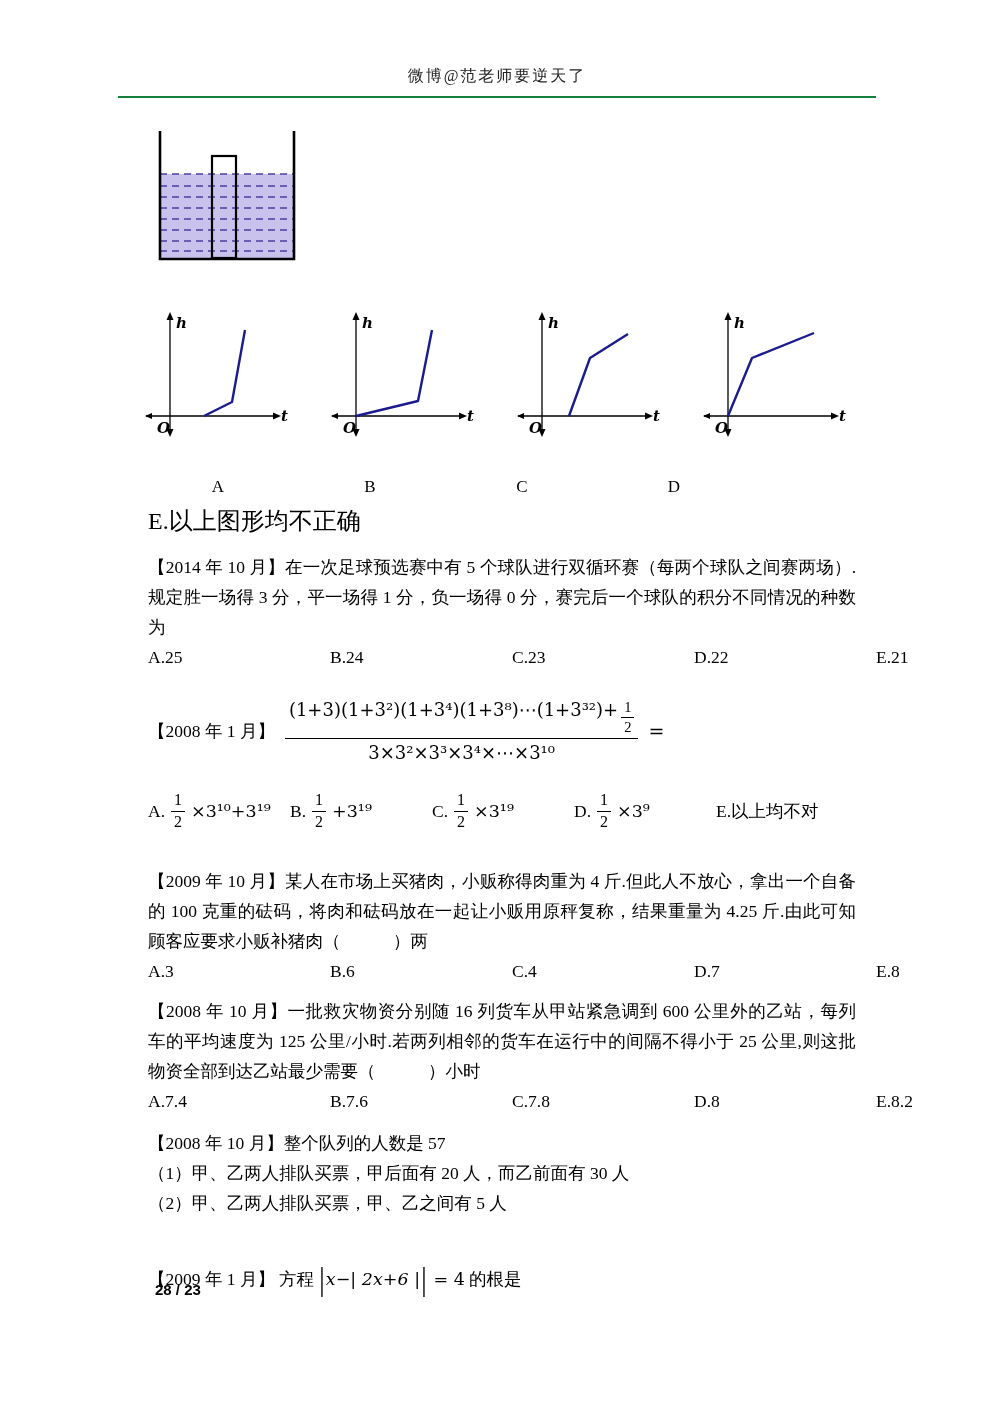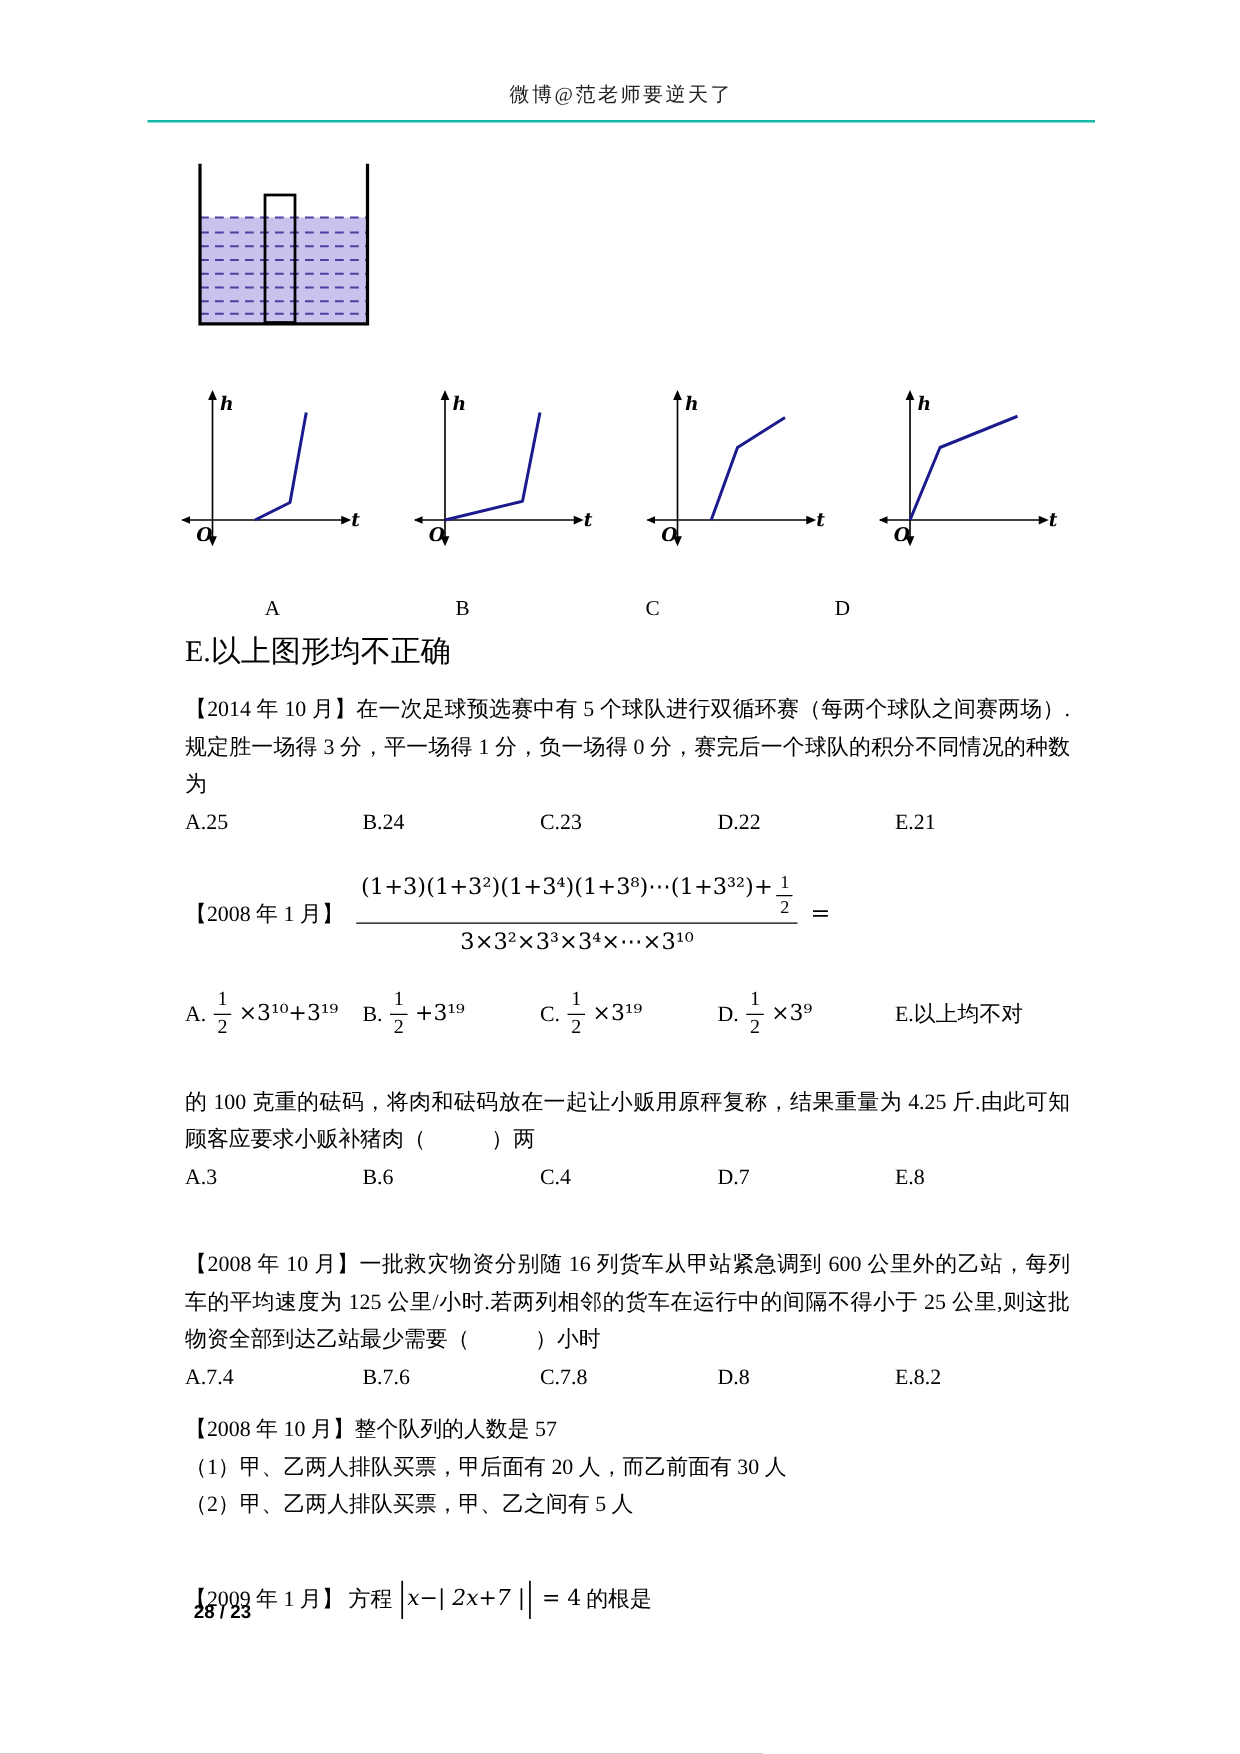--- a/index.html
+++ b/index.html
@@ -6,21 +6,21 @@
   #page{
     position:relative; width:992px; height:1403px; margin:0 auto;
     background:#ffffff; overflow:hidden;
     font-family:"Liberation Serif","DejaVu Serif",serif;
     color:#000; font-size:17.5px;
   }
   
   .header{
     position:absolute; top:66px; left:118px; width:758px;
     text-align:center; font-size:16px; letter-spacing:2px;
-    padding-bottom:9px; border-bottom:2px solid #14b8a6; color:#222;
+    padding-bottom:9px; border-bottom:2px solid #15803d; color:#222;
   }
   
   .waterfig{position:absolute; top:128px; left:156px;}
   
   .graphrow{
     position:absolute; top:304px; left:142px; width:710px;
     display:flex; justify-content:space-between;
   }
   .graphrow svg text{
     font-family:"DejaVu Serif",serif; font-style:italic; font-weight:600; font-size:15px;
@@ -31,21 +31,21 @@
   
   .graphlabels{
     position:absolute; top:477px; left:142px; width:710px; display:flex;
   }
   .graphlabels span{width:152px; text-align:center; font-size:17px;}
   .eline{position:absolute; top:505px; left:148px; font-size:24px;}
   
   .problem{position:absolute; left:148px; width:708px;}
   .line{height:30px; line-height:30px; white-space:nowrap;}
   .just{white-space:normal; text-align:justify; text-align-last:justify; height:30px; line-height:30px; overflow:hidden;}
-  .optrow{display:flex; height:30px; line-height:30px; margin-top:0;}
+  .optrow{display:flex; height:30px; line-height:30px; margin-top:0;gap:40px;}
   .optcol{width:142px; flex:0 0 142px;}
   .optcol:last-child{flex:1 1 auto; width:auto;}
   .math{font-family:"DejaVu Serif",serif;}
   
   .formula-row{display:flex; align-items:center; height:82px;}
   .formula-row .tag{margin-right:10px;}
   .bigfrac{display:inline-flex; flex-direction:column; align-items:center; margin-right:8px;}
   .bigfrac .num-row{
     display:flex; gap:3px;
     padding:0 4px 3px 4px; border-bottom:1.6px solid #000; font-size:18px;
@@ -214,20 +214,21 @@
           </span>
         <span class="math">×3⁹</span>
       </span>
       <span class="optcol">
         <span>E.以上均不对</span>
       </span>
     </div>
   </div>
 
   <div class="problem" style="top:866px;">
+    <div class="just">【2009 年 10 月】某人在市场上买猪肉，小贩称得肉重为 4 斤.但此人不放心，拿出一个自备</div>
     <div class="just">的 100 克重的砝码，将肉和砝码放在一起让小贩用原秤复称，结果重量为 4.25 斤.由此可知</div>
     <div class="line">顾客应要求小贩补猪肉（　　　）两</div>
     <div class="optrow">
       <span class="optcol">A.3</span>
       <span class="optcol">B.6</span>
       <span class="optcol">C.4</span>
       <span class="optcol">D.7</span>
       <span class="optcol">E.8</span>
     </div>
   </div>
@@ -249,21 +250,21 @@
     <div class="line">【2008 年 10 月】整个队列的人数是 57</div>
     <div class="line">（1）甲、乙两人排队买票，甲后面有 20 人，而乙前面有 30 人</div>
     <div class="line">（2）甲、乙两人排队买票，甲、乙之间有 5 人</div>
   </div>
 
   <div class="problem" style="top:1246px;margin-top:16px;">
     <div class="eqline">
       <span>【2009 年 1 月】</span>
       <span>方程</span>
       <span class="math">
-        <span class="tallbar">|</span><span class="ital">x−| 2x+7 |</span><span class="tallbar">|</span>
+        <span class="tallbar">|</span><span class="ital">x−| 2x+6 |</span><span class="tallbar">|</span>
         <span>= 4</span>
       </span>
       <span>的根是</span>
     </div>
   </div>
 
   <div class="footer">28 / 23</div>
 
 </div>
 

